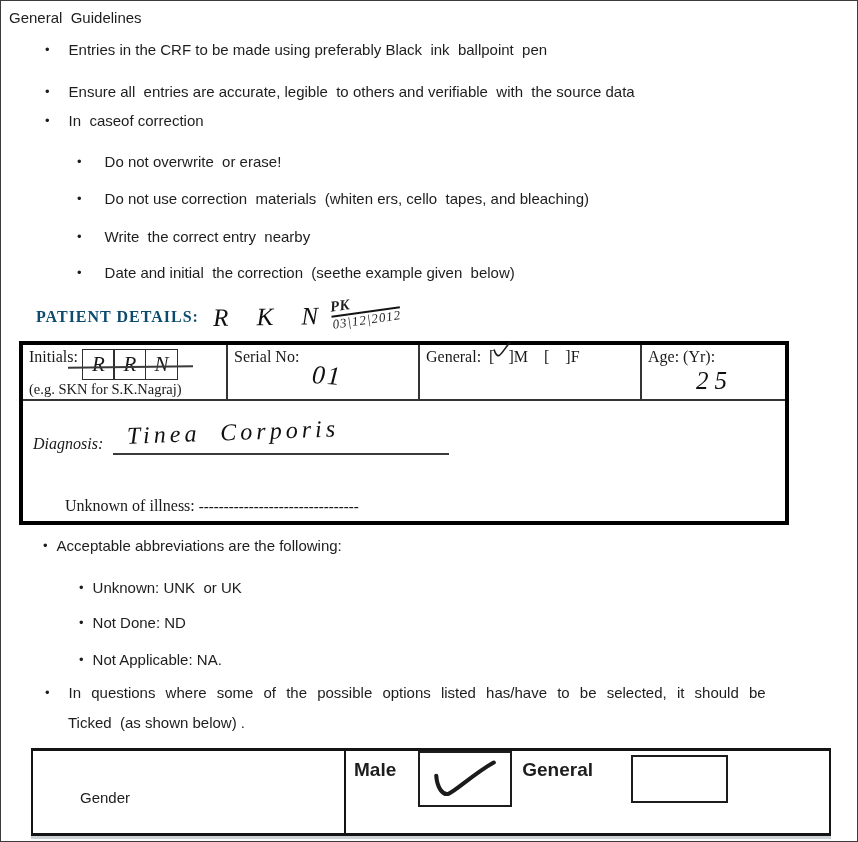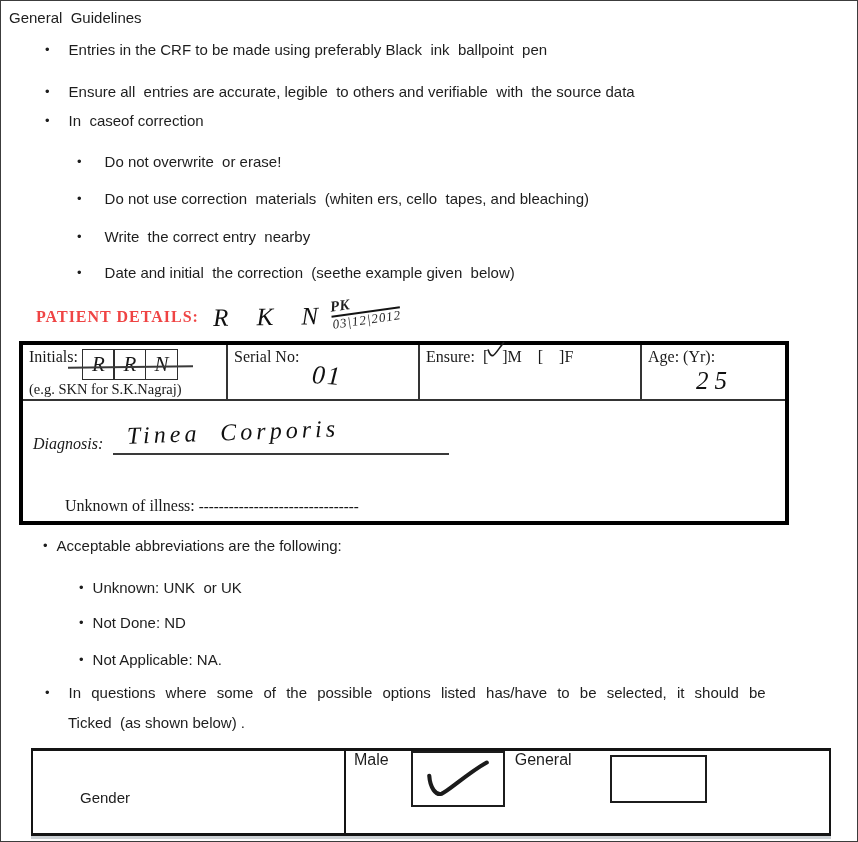--- a/index.html
+++ b/index.html
@@ -16,21 +16,21 @@
   .doc-title{font-size:15px;white-space:pre-wrap;}
   
   .li{position:absolute;font-size:15px;white-space:pre-wrap;display:flex;align-items:flex-start;}
   .li .mk{font-size:13px;line-height:18px;flex:0 0 auto;}
   .li1 .mk{margin-right:19px;}
   .li2 .mk{margin-right:23px;}
   .li3 .mk{margin-right:9px;}
   .wide{word-spacing:6px;}
   
   .pd-heading{display:flex;align-items:flex-start;font-family:"Liberation Serif",serif;}
-  .pd-label{font-weight:bold;font-size:16px;letter-spacing:1px;color:#ef4444;margin-top:7px;}
+  .pd-label{font-weight:bold;font-size:16px;letter-spacing:1px;color:#0c4a6e;margin-top:7px;}
   .hw{font-family:"Liberation Serif",serif;font-style:italic;color:#101010;}
   .hw-rkn{font-size:25px;letter-spacing:11px;margin-left:14px;margin-top:2px;transform:rotate(-1deg);}
   .corr{display:inline-flex;flex-direction:column;transform:rotate(-8deg);margin-left:2px;margin-top:-6px;line-height:1.05;}
   .corr-pk{font-size:15px;border-bottom:2px solid #141414;padding-right:10px;font-weight:bold;font-family:"Liberation Serif",serif;font-style:italic;}
   .corr-date{font-size:13px;letter-spacing:1px;font-family:"Liberation Serif",serif;font-style:italic;}
   
   .ptable{position:absolute;top:340px;left:18px;width:762px;border:4px solid #000000;font-family:"Liberation Serif",serif;font-size:16px;color:#191919;}
   .prow1{display:flex;height:54px;border-bottom:2px solid #343434;}
   .pcell{box-sizing:border-box;padding:3px 6px;}
   .pc1{width:205px;border-right:2px solid #343434;}
@@ -53,21 +53,21 @@
   .diag-underline{display:inline-block;border-bottom:2px solid #3a3a3a;width:336px;margin-left:10px;height:34px;}
   .diag-hw{font-size:24px;letter-spacing:4px;display:inline-block;transform:rotate(-2deg);margin-left:14px;white-space:pre;}
   .dur-line{position:absolute;top:78px;left:10px;white-space:pre;}
   .dashes{letter-spacing:0px;font-weight:bold;font-size:15px;}
   
   .gtable{position:absolute;top:747px;left:30px;width:800px;height:88px;
           border:2px solid #141414;border-top-width:3px;border-bottom-width:3px;
           box-sizing:border-box;display:flex;box-shadow:0 3px 0 rgba(140,150,160,.45);}
   .gcell-left{width:278px;border-right:2px solid #141414;box-sizing:border-box;padding:38px 0 0 12px;font-size:15px;margin-left:35px;}
   .gcell-right{flex:1;display:flex;align-items:flex-start;padding-left:8px;}
-  .glabel{font-size:16px;}
+  .glabel{font-size:19px;margin-top:8px;font-weight:bold;}
   .cbox{width:94px;height:56px;border:2px solid #1c1c1c;margin-left:22px;box-sizing:border-box;
         display:flex;align-items:center;justify-content:center;}
   .cbox svg{width:78px;height:46px;}
   .ebox{width:97px;height:48px;border:2px solid #1c1c1c;margin-left:38px;margin-top:4px;box-sizing:border-box;}
   .fml{margin-left:10px;}
 </style>
 </head>
 <body>
 
 <div class="page">
@@ -126,21 +126,21 @@
           </span>
         </div>
         <div class="hint">(e.g. SKN for S.K.Nagraj)</div>
       </div>
       <div class="pcell pc2">
         <span>Serial No:</span>
         <span class="hw hw-serial">01</span>
       </div>
       <div class="pcell pc3">
         <span class="gopt-row">
-          <span>Ensure:  </span>
+          <span>General:  </span>
           <span>[</span>
           <svg class="small-tick" viewBox="0 0 30 26">
             <path d="M4 13 C 6 20, 9 23, 12 22 C 16 20, 23 8, 29 1" fill="none" stroke="#1b1b1b" stroke-width="2.6" stroke-linecap="round"></path>
           </svg>
           <span>]M</span>
           <span>    [    ]F</span>
         </span>
       </div>
       <div class="pcell pc4">
         <span>Age: (Yr):</span>

